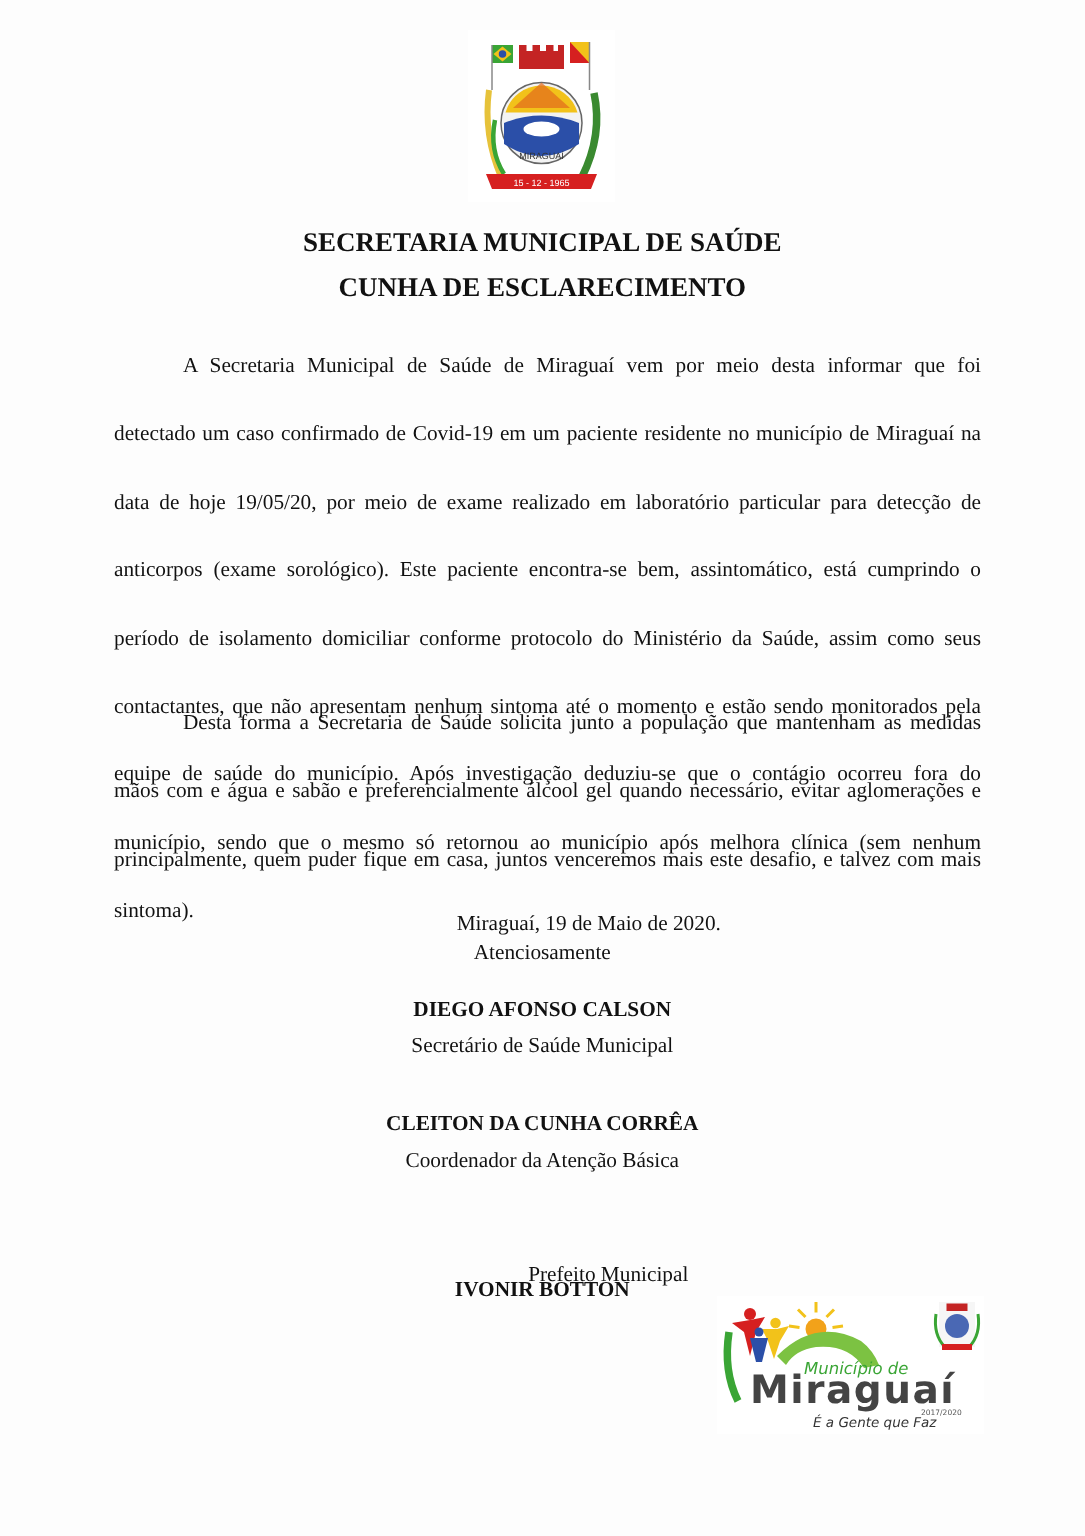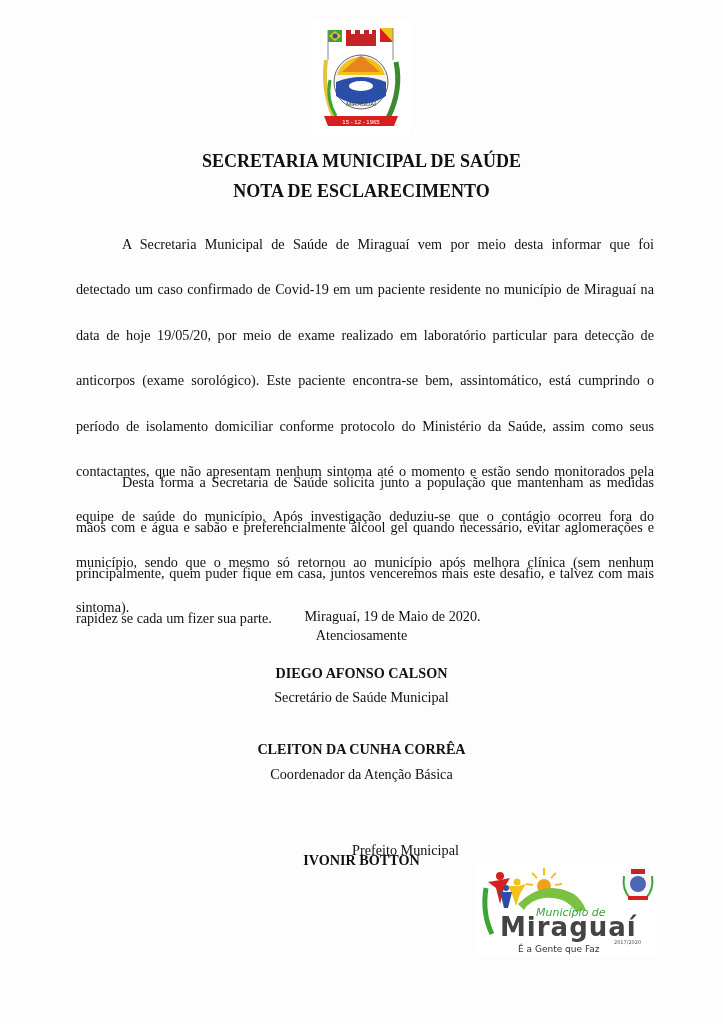--- a/index.html
+++ b/index.html
@@ -49,39 +49,38 @@
     <path d="M14 40 Q10 70 22 98" stroke="#e6c23a" stroke-width="4" fill="none"></path>
     <path d="M84 42 Q90 70 76 98" stroke="#3a8a30" stroke-width="5" fill="none"></path>
     <path d="M18 60 Q14 80 24 96" stroke="#3aa535" stroke-width="3" fill="none"></path>
 
     <path d="M12 96 L86 96 L82 106 L16 106 Z" fill="#d62020"></path>
     <text x="49" y="104" font-size="6" text-anchor="middle" fill="#fff" font-family="Liberation Sans, sans-serif">15 - 12 - 1965</text>
   </svg>
 </div>
 
 <div class="abs center title" style="top:151px;">SECRETARIA MUNICIPAL DE SAÚDE</div>
-<div class="abs center title" style="top:181px;">NOTA DE ESCLARECIMENTO</div>
+<div class="abs center title" style="top:181px;">CUNHA DE ESCLARECIMENTO</div>
 
 <div class="abs para" style="top:211px;">
   <span class="line"><span class="indent"></span><span>A Secretaria Municipal de Saúde de Miraguaí vem por meio desta informar que foi</span></span>
   <span class="line">detectado um caso confirmado de Covid-19 em um paciente residente no município de Miraguaí na</span>
   <span class="line">data de hoje 19/05/20, por meio de exame realizado em laboratório particular para detecção de</span>
   <span class="line">anticorpos (exame sorológico). Este paciente encontra-se bem, assintomático, está cumprindo o</span>
   <span class="line">período de isolamento domiciliar conforme protocolo do Ministério da Saúde, assim como seus</span>
   <span class="line">contactantes, que não apresentam nenhum sintoma até o momento e estão sendo monitorados pela</span>
   <span class="line">equipe de saúde do município. Após investigação deduziu-se que o contágio ocorreu fora do</span>
   <span class="line">município, sendo que o mesmo só retornou ao município após melhora clínica (sem nenhum</span>
   <span class="line last">sintoma).</span>
 </div>
 
 <div class="abs para" style="top:449px;">
   <span class="line"><span class="indent"></span><span>Desta forma a Secretaria de Saúde solicita junto a população que mantenham as medidas</span></span>
   <span class="line">mãos com e água e sabão e preferencialmente álcool gel quando necessário, evitar aglomerações e</span>
   <span class="line">principalmente, quem puder fique em casa, juntos venceremos mais este desafio, e talvez com mais</span>
-  <span class="line last">rapidez se cada um fizer sua parte.</span>
 </div>
 
 <div class="abs center sig-role" style="top:608px;padding-left:31px;">Miraguaí, 19 de Maio de 2020.</div>
 <div class="abs center sig-role" style="top:627px;">Atenciosamente</div>
 
 <div class="abs center sig-name" style="top:665px;">DIEGO AFONSO CALSON</div>
 <div class="abs center sig-role" style="top:689px;">Secretário de Saúde Municipal</div>
 
 <div class="abs center sig-name" style="top:741px;">CLEITON DA CUNHA CORRÊA</div>
 <div class="abs center sig-role" style="top:766px;">Coordenador da Atenção Básica</div>
@@ -114,14 +113,14 @@
     <rect x="148" y="4" width="24" height="30" fill="#f6f6f6"></rect>
     <rect x="153" y="5" width="14" height="5" fill="#c42424"></rect>
     <circle cx="160" cy="20" r="8" fill="#2b4fa8" opacity="0.85"></circle>
     <path d="M146 12 Q144 26 152 34" stroke="#3aa535" stroke-width="2" fill="none"></path>
     <path d="M174 12 Q176 26 168 34" stroke="#3aa535" stroke-width="2" fill="none"></path>
     <rect x="150" y="32" width="20" height="4" fill="#d62020"></rect>
   </svg>
   <div class="abs" style="left:58px;top:42px;font-family:'DejaVu Sans',sans-serif;font-style:italic;font-size:11px;color:#3aa535;">Município de</div>
   <div class="abs" style="left:22px;top:48px;font-family:'DejaVu Sans',sans-serif;font-weight:bold;font-size:26px;color:#444;letter-spacing:1px;">Miraguaí</div>
   <div class="abs" style="left:136px;top:75px;font-family:'DejaVu Sans',sans-serif;font-size:5px;color:#555;">2017/2020</div>
-  <div class="abs" style="left:40px;top:80px;font-family:'DejaVu Sans',sans-serif;font-size:9px;color:#333;">É a Gente que Faz</div>
+  <div class="abs" style="left:64px;top:80px;font-family:'DejaVu Sans',sans-serif;font-style:italic;font-size:9px;color:#333;">É a Gente que Faz</div>
 </div>
 
 </body></html>

